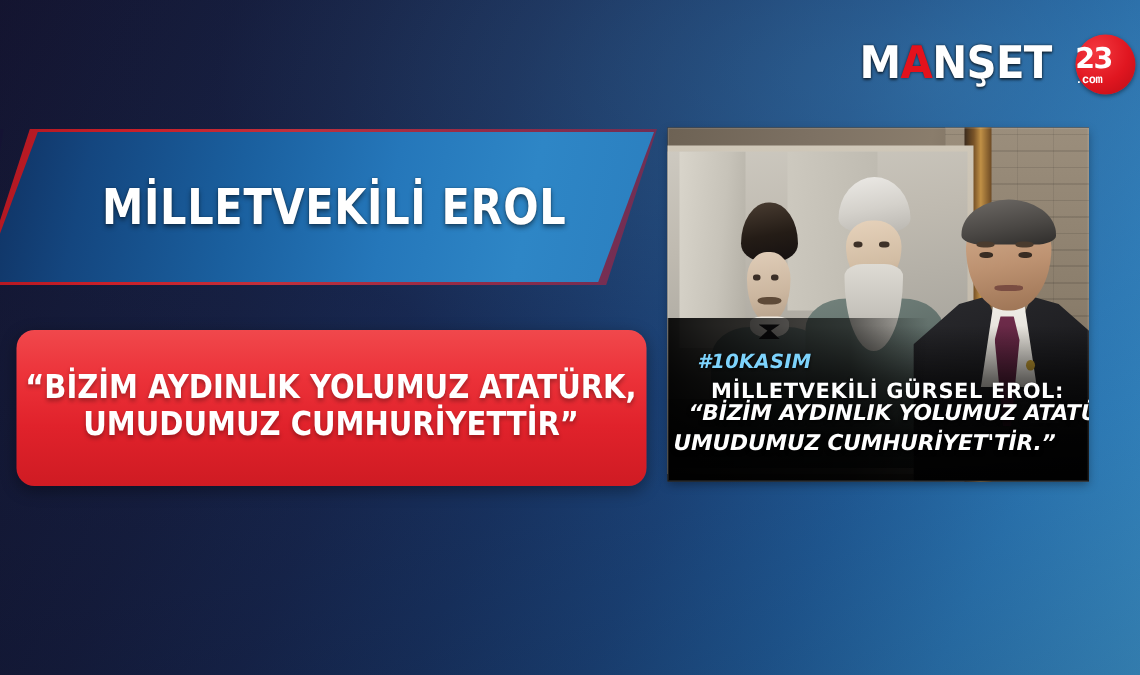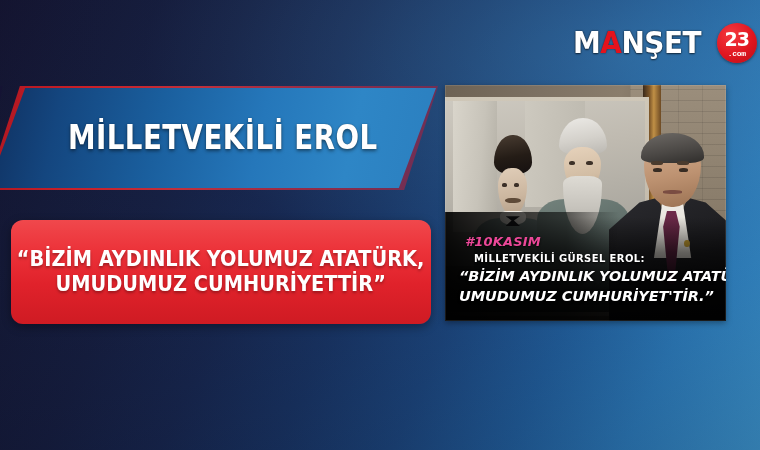--- a/index.html
+++ b/index.html
@@ -73,21 +73,20 @@
   .logo-badge {
     position: relative;
     margin-left: 6px;
     width: 40px;
     height: 40px;
     border-radius: 50%;
     background: radial-gradient(circle at 35% 28%, #f4383f 0%, #e01620 55%, #bc0d16 100%);
     box-shadow: 0 1px 3px rgba(0,0,0,.45);
     display: flex;
     flex-direction: column;
-    align-items: center;
     justify-content: center;
     flex: none;
   }
   .logo-badge .num {
     font-family: "DejaVu Sans", sans-serif;
     font-weight: bold;
     font-size: 19px;
     color: #fff;
     line-height: 1;
     letter-spacing: -1px;
@@ -377,49 +376,49 @@
   }
 
   
   .cap-hash {
     position: absolute;
     left: 20px; top: 149px;
     font-family: "DejaVu Sans", sans-serif;
     font-weight: bold;
     font-style: italic;
     font-size: 13px;
-    color: #ec4899;
+    color: #7dd3fc;
     letter-spacing: .2px;
     white-space: nowrap;
     text-shadow: 0 1px 2px rgba(0,0,0,.9);
   }
   .cap-name {
     position: absolute;
     left: 29px; top: 168px;
     font-family: "DejaVu Sans", sans-serif;
     font-weight: bold;
-    font-size: 10px;
+    font-size: 14px;
     color: #fff;
     letter-spacing: .4px;
     white-space: nowrap;
     text-shadow: 0 1px 2px rgba(0,0,0,.9);
   }
   .cap-q1, .cap-q2 {
     position: absolute;
     font-family: "DejaVu Sans", sans-serif;
     font-weight: bold;
     font-style: italic;
     font-size: 14.5px;
     color: #fff;
     white-space: nowrap;
     letter-spacing: -.1px;
     text-shadow: 0 1px 3px rgba(0,0,0,.95);
   }
   .cap-q1 { left: 14px; top: 183px; }
-  .cap-q2 { left: 14px; top: 203px; font-style: italic; }
+  .cap-q2 { left: 4px; top: 203px; font-style: italic; }
 
   .photo-border {
     position: absolute; inset: 0;
     border: 1px solid rgba(255,255,255,.10);
     pointer-events: none;
   }
 </style>
 </head>
 <body>
 

